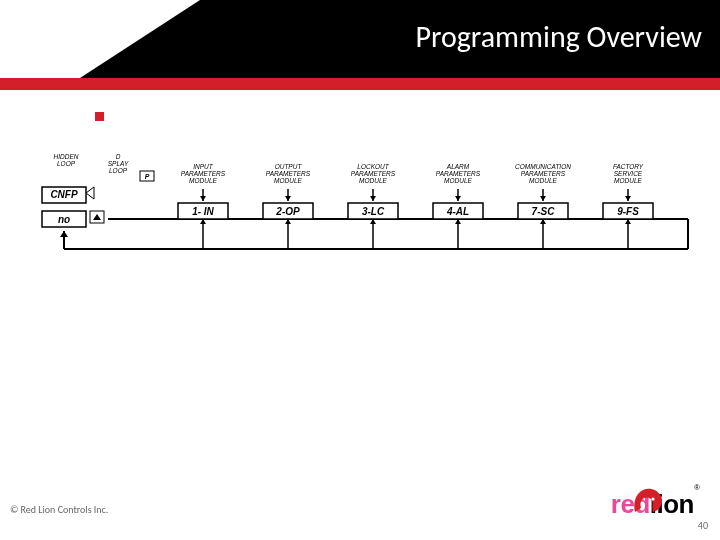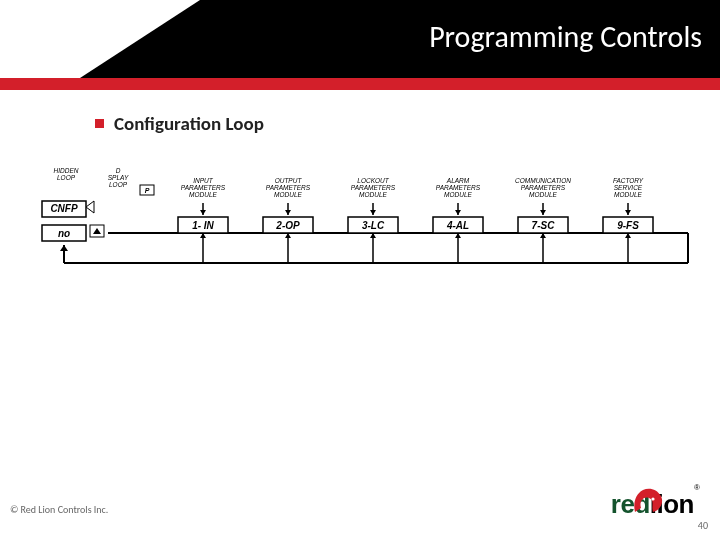--- a/index.html
+++ b/index.html
@@ -58,21 +58,21 @@
   }
   .logo {
     position: absolute;
     right: 26px;
     bottom: 20px;
     display: flex;
     align-items: baseline;
     font-family: Arial, sans-serif;
   }
   .logo-red {
-    color: #14532d;
+    color: #ec4899;
     font-size: 26px;
     font-weight: 700;
     letter-spacing: -0.5px;
   }
   .logo-black {
     color: #000;
     font-size: 26px;
     font-weight: 700;
     letter-spacing: -0.5px;
   }
@@ -106,27 +106,26 @@
   }
   svg text {
     font-family: Arial, sans-serif;
   }
 </style>
 </head>
 <body>
 
 <div class="header">
   <div class="header-white"></div>
-  <div class="title">Programming Controls</div>
+  <div class="title">Programming Overview</div>
 </div>
 <div class="red-bar"></div>
 
 <div class="subtitle-row">
   <div class="bullet"></div>
-  <div class="subtitle">Configuration Loop</div>
 </div>
 
 <div class="diagram">
   <svg viewBox="0 0 670 120" width="670" height="120">
 
     <text x="38" y="10" font-size="6.5" text-anchor="middle"><tspan x="38" y="6">HIDDEN</tspan><tspan x="38" y="13">LOOP</tspan></text>
     <text x="90" y="10" font-size="6.5" text-anchor="middle"><tspan x="90" y="6">D</tspan><tspan x="90" y="13">SPLAY</tspan><tspan x="90" y="20">LOOP</tspan></text>
 
     <rect x="112" y="18" width="14" height="10" fill="#fff" stroke="#000" stroke-width="1"></rect>
     <text x="119" y="26" font-size="7" text-anchor="middle" font-weight="bold">P</text>

